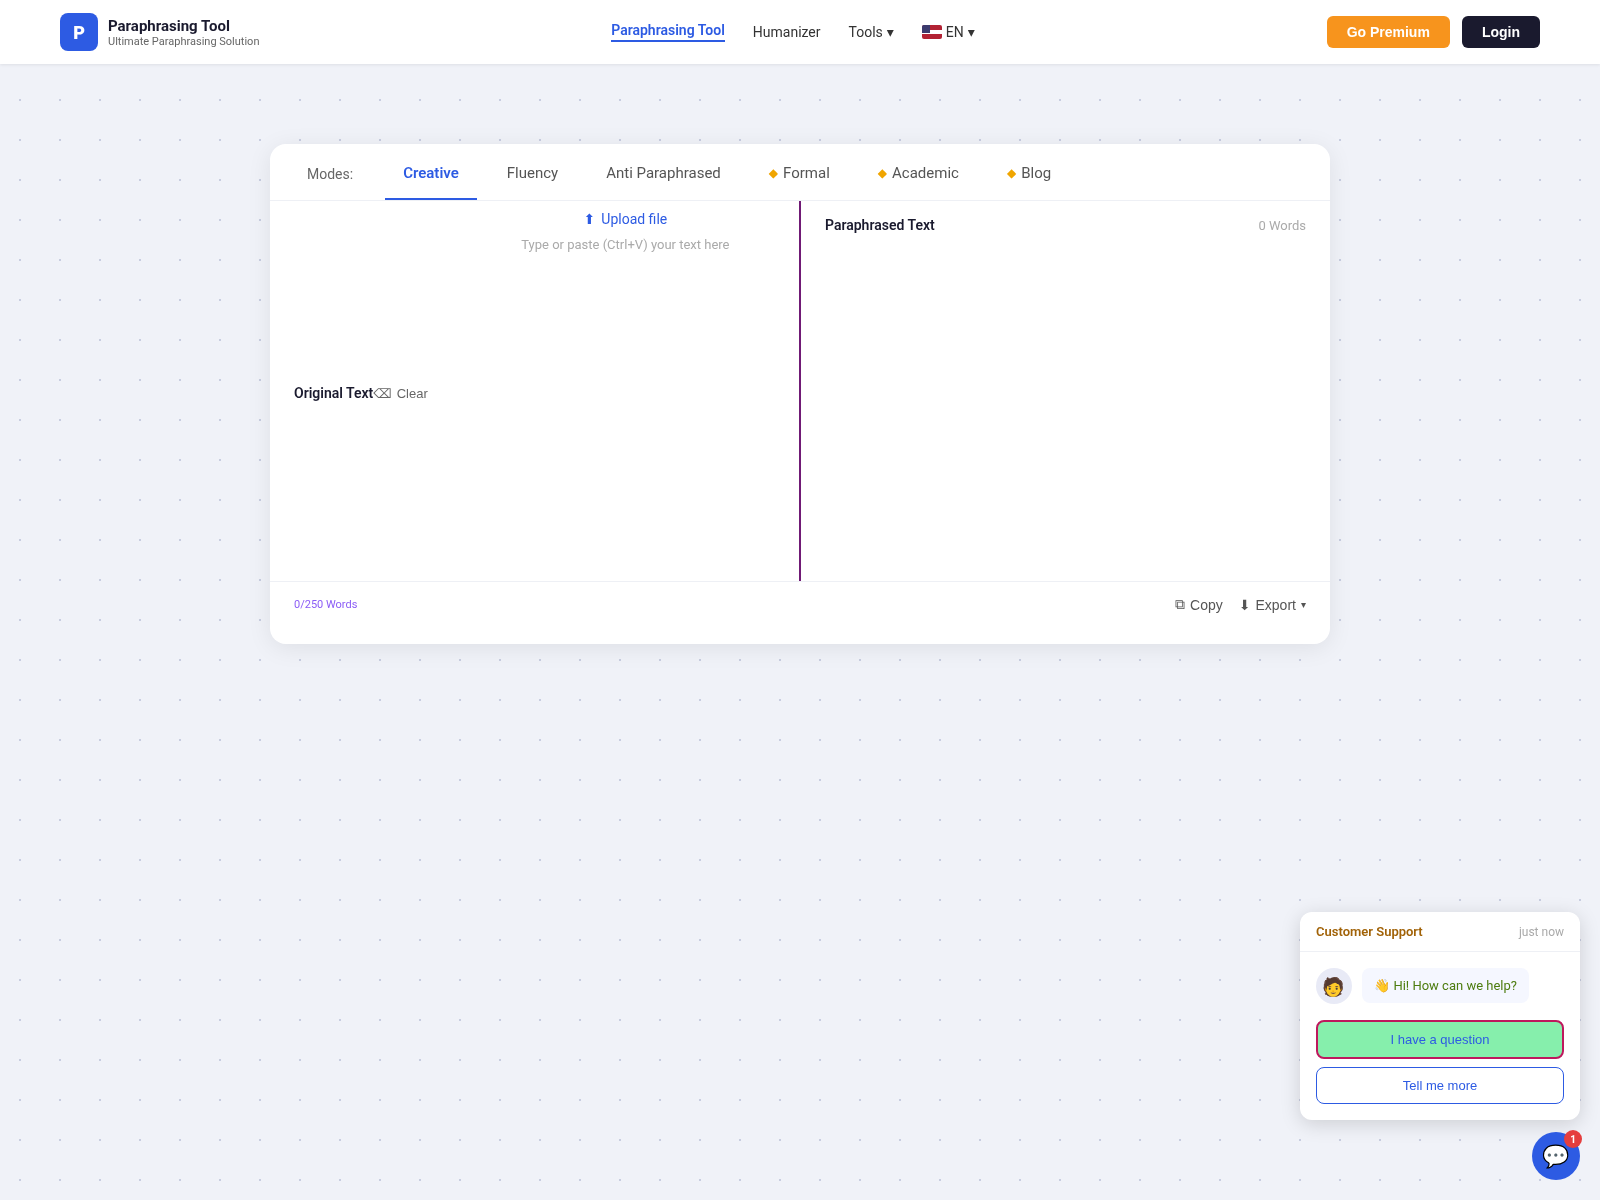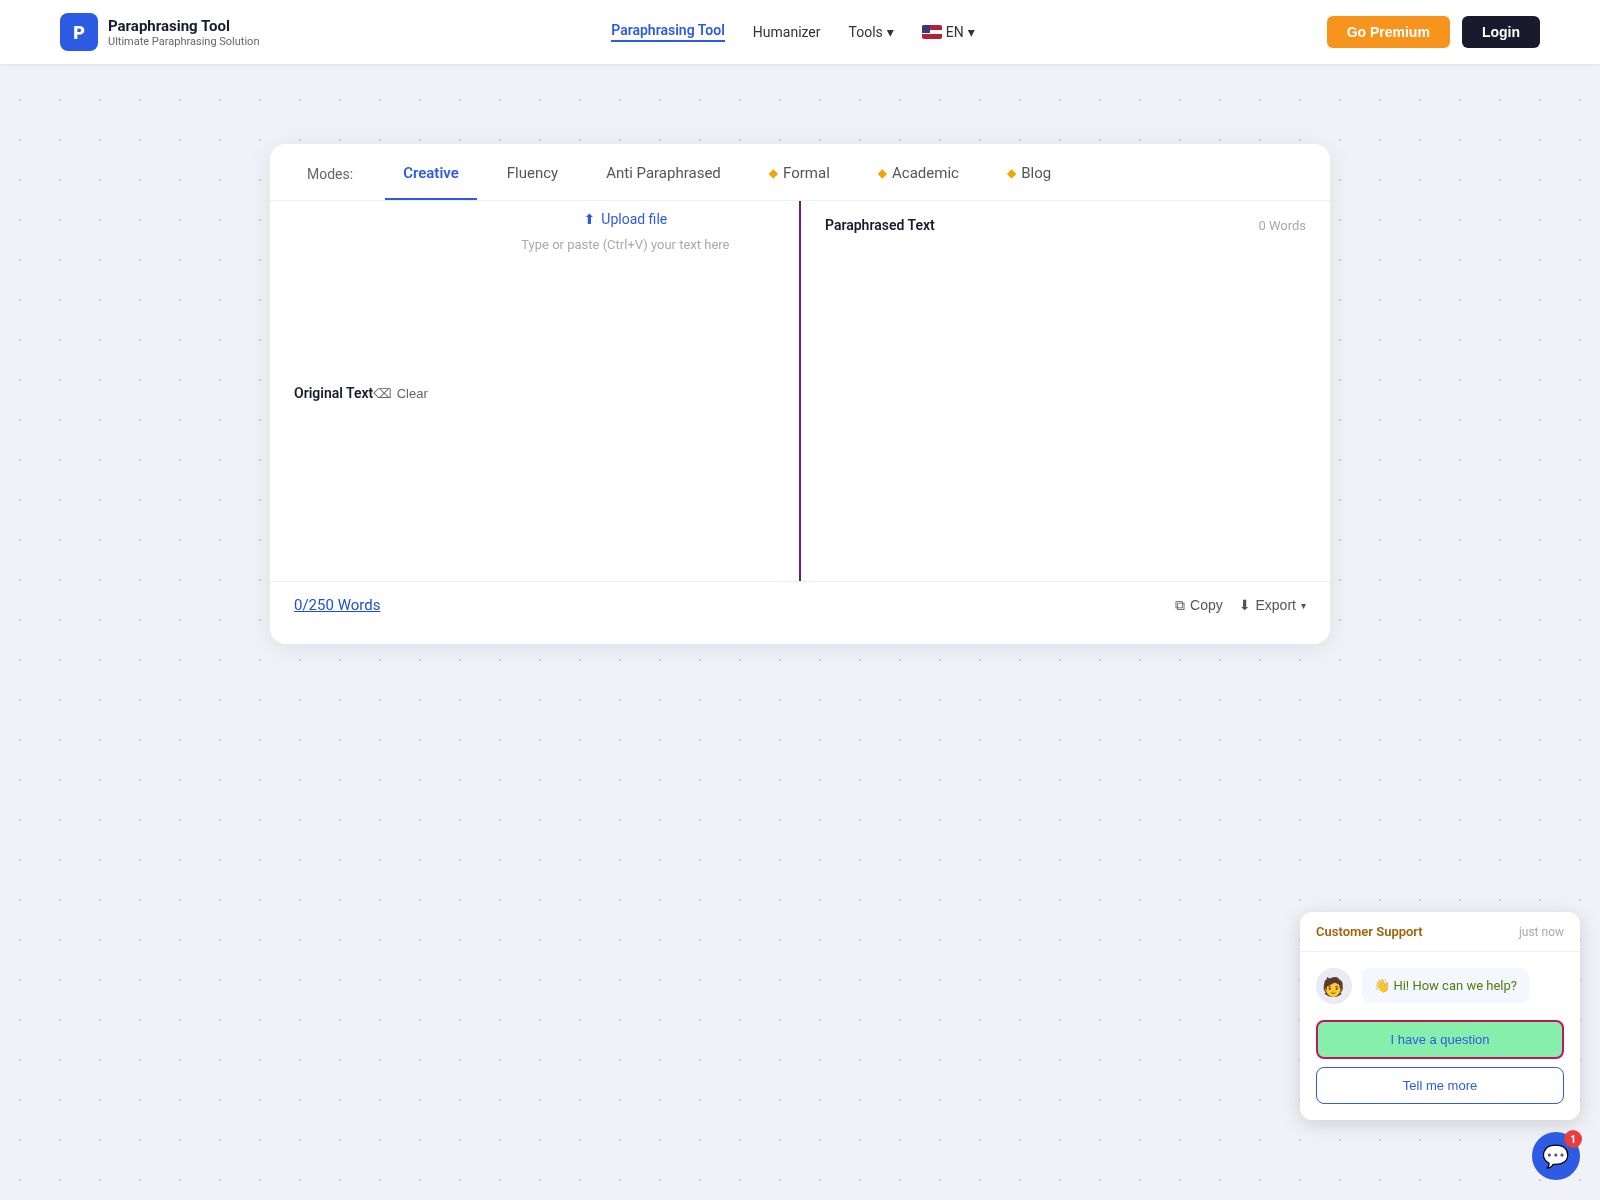--- a/index.html
+++ b/index.html
@@ -329,23 +329,22 @@
     
     .footer-bar {
       border-top: 1px solid #eef0f5;
       padding: 14px 24px;
       display: flex;
       align-items: center;
       justify-content: space-between;
     }
 
     .word-counter {
-      font-size: 15px;
-      color: #1d4ed8;
-      text-decoration: underline;
+      font-size: 11px;
+      color: #8b5cf6;
     }
 
     .paraphrase-btn {
       background: #4d6ef5;
       color: white;
       border: none;
       padding: 12px 40px;
       border-radius: 8px;
       font-size: 15px;
       font-weight: 600;

